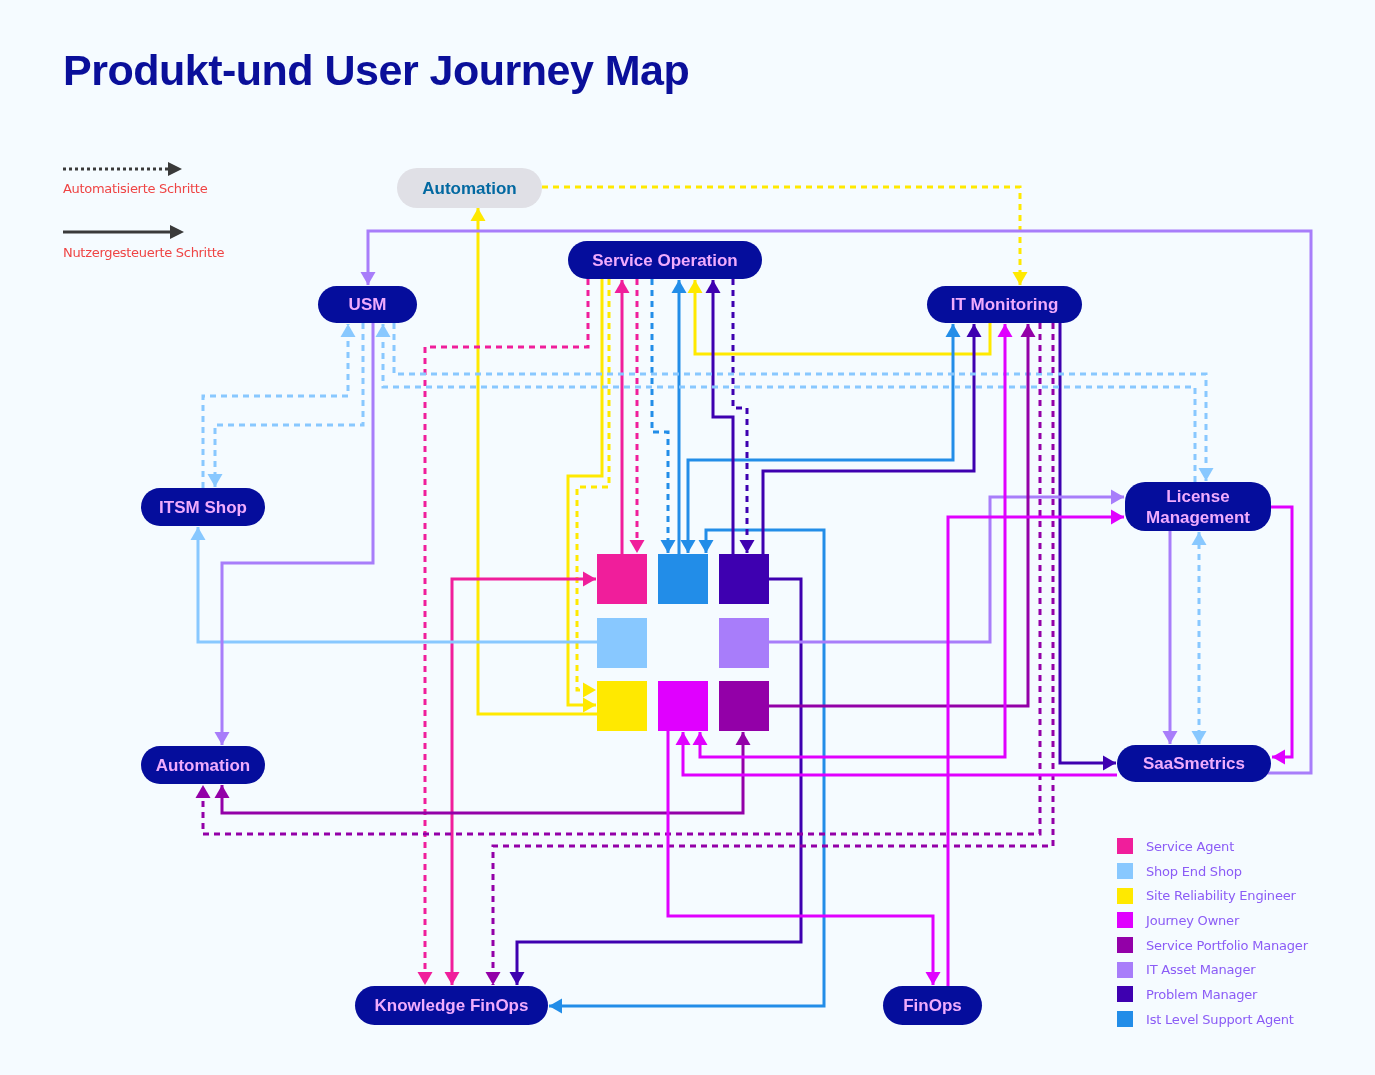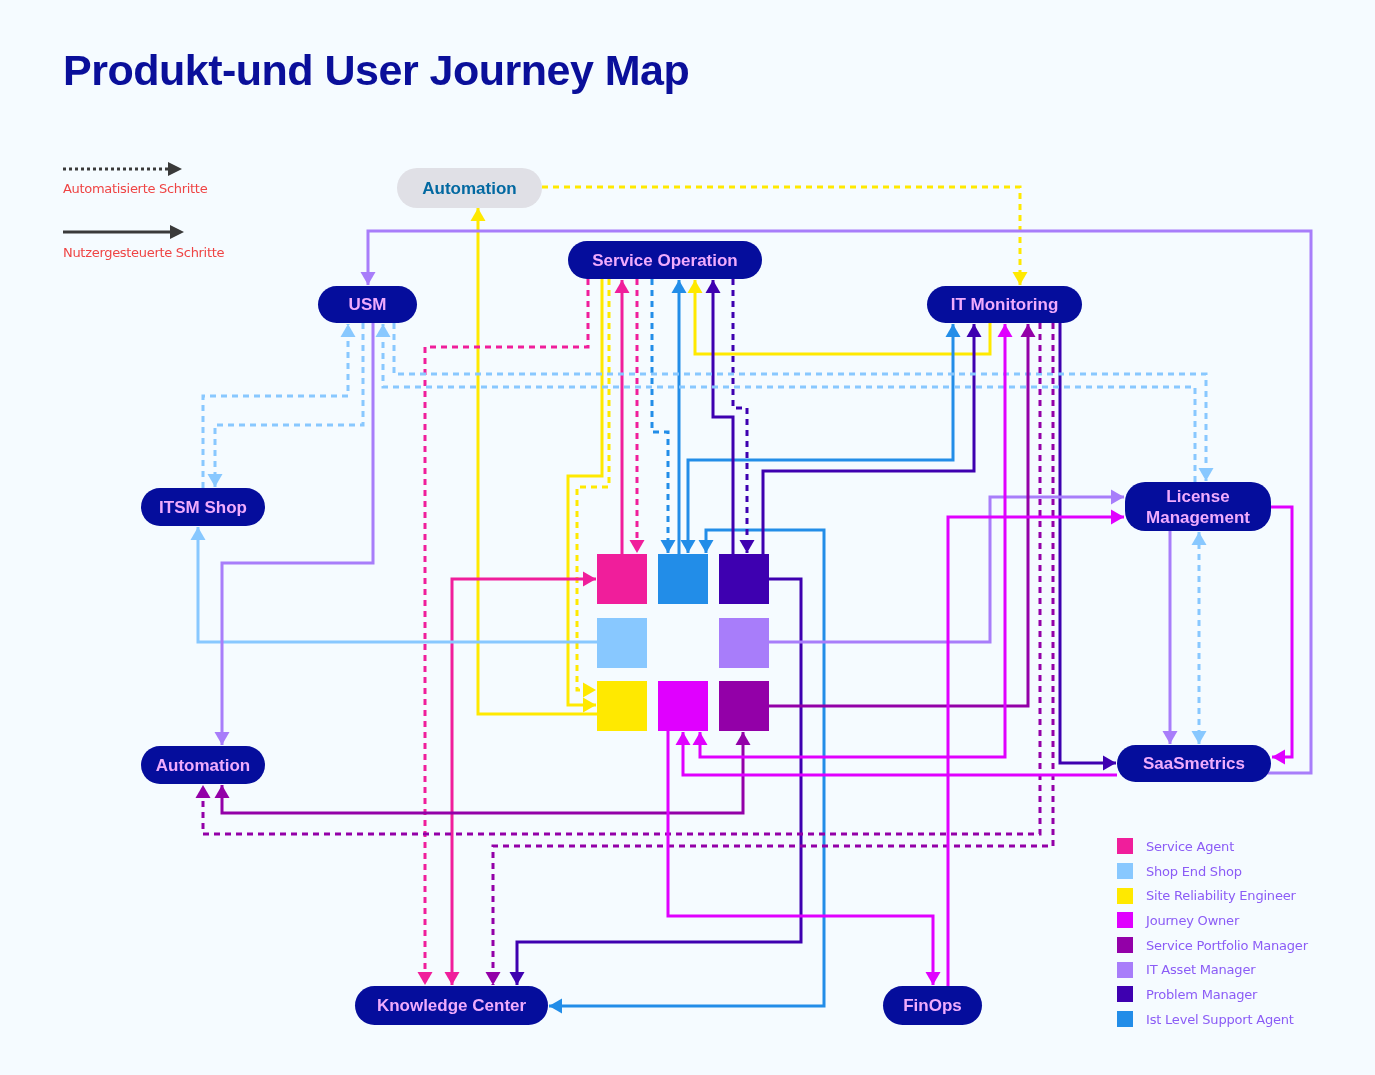--- a/index.html
+++ b/index.html
@@ -221,21 +221,21 @@
 <div class="legend-caption" style="top:245px;">Nutzergesteuerte Schritte</div>
 
 <div class="node auto" style="left:397px;top:168px;width:145px;height:40px;">Automation</div>
 <div class="node" style="left:568px;top:241px;width:194px;height:38px;">Service Operation</div>
 <div class="node" style="left:318px;top:286px;width:99px;height:37px;">USM</div>
 <div class="node" style="left:927px;top:286px;width:155px;height:37px;">IT Monitoring</div>
 <div class="node" style="left:141px;top:488px;width:124px;height:38px;">ITSM Shop</div>
 <div class="node" style="left:1125px;top:482px;width:146px;height:49px;padding:16px 18px;">License Management</div>
 <div class="node" style="left:141px;top:746px;width:124px;height:38px;">Automation</div>
 <div class="node" style="left:1117px;top:745px;width:154px;height:37px;">SaaSmetrics</div>
-<div class="node" style="left:355px;top:986px;width:193px;height:39px;">Knowledge Center</div>
+<div class="node" style="left:355px;top:986px;width:193px;height:39px;">Knowledge FinOps</div>
 <div class="node" style="left:883px;top:986px;width:99px;height:39px;">FinOps</div>
 
 <div class="role-legend" id="role-legend">
     <div class="item">
       <span class="swatch" style="background: rgb(240, 30, 155);"></span>
       <span class="label">Service Agent</span>
     </div>
     <div class="item">
       <span class="swatch" style="background: rgb(136, 200, 255);"></span>
       <span class="label">Shop End Shop</span>

